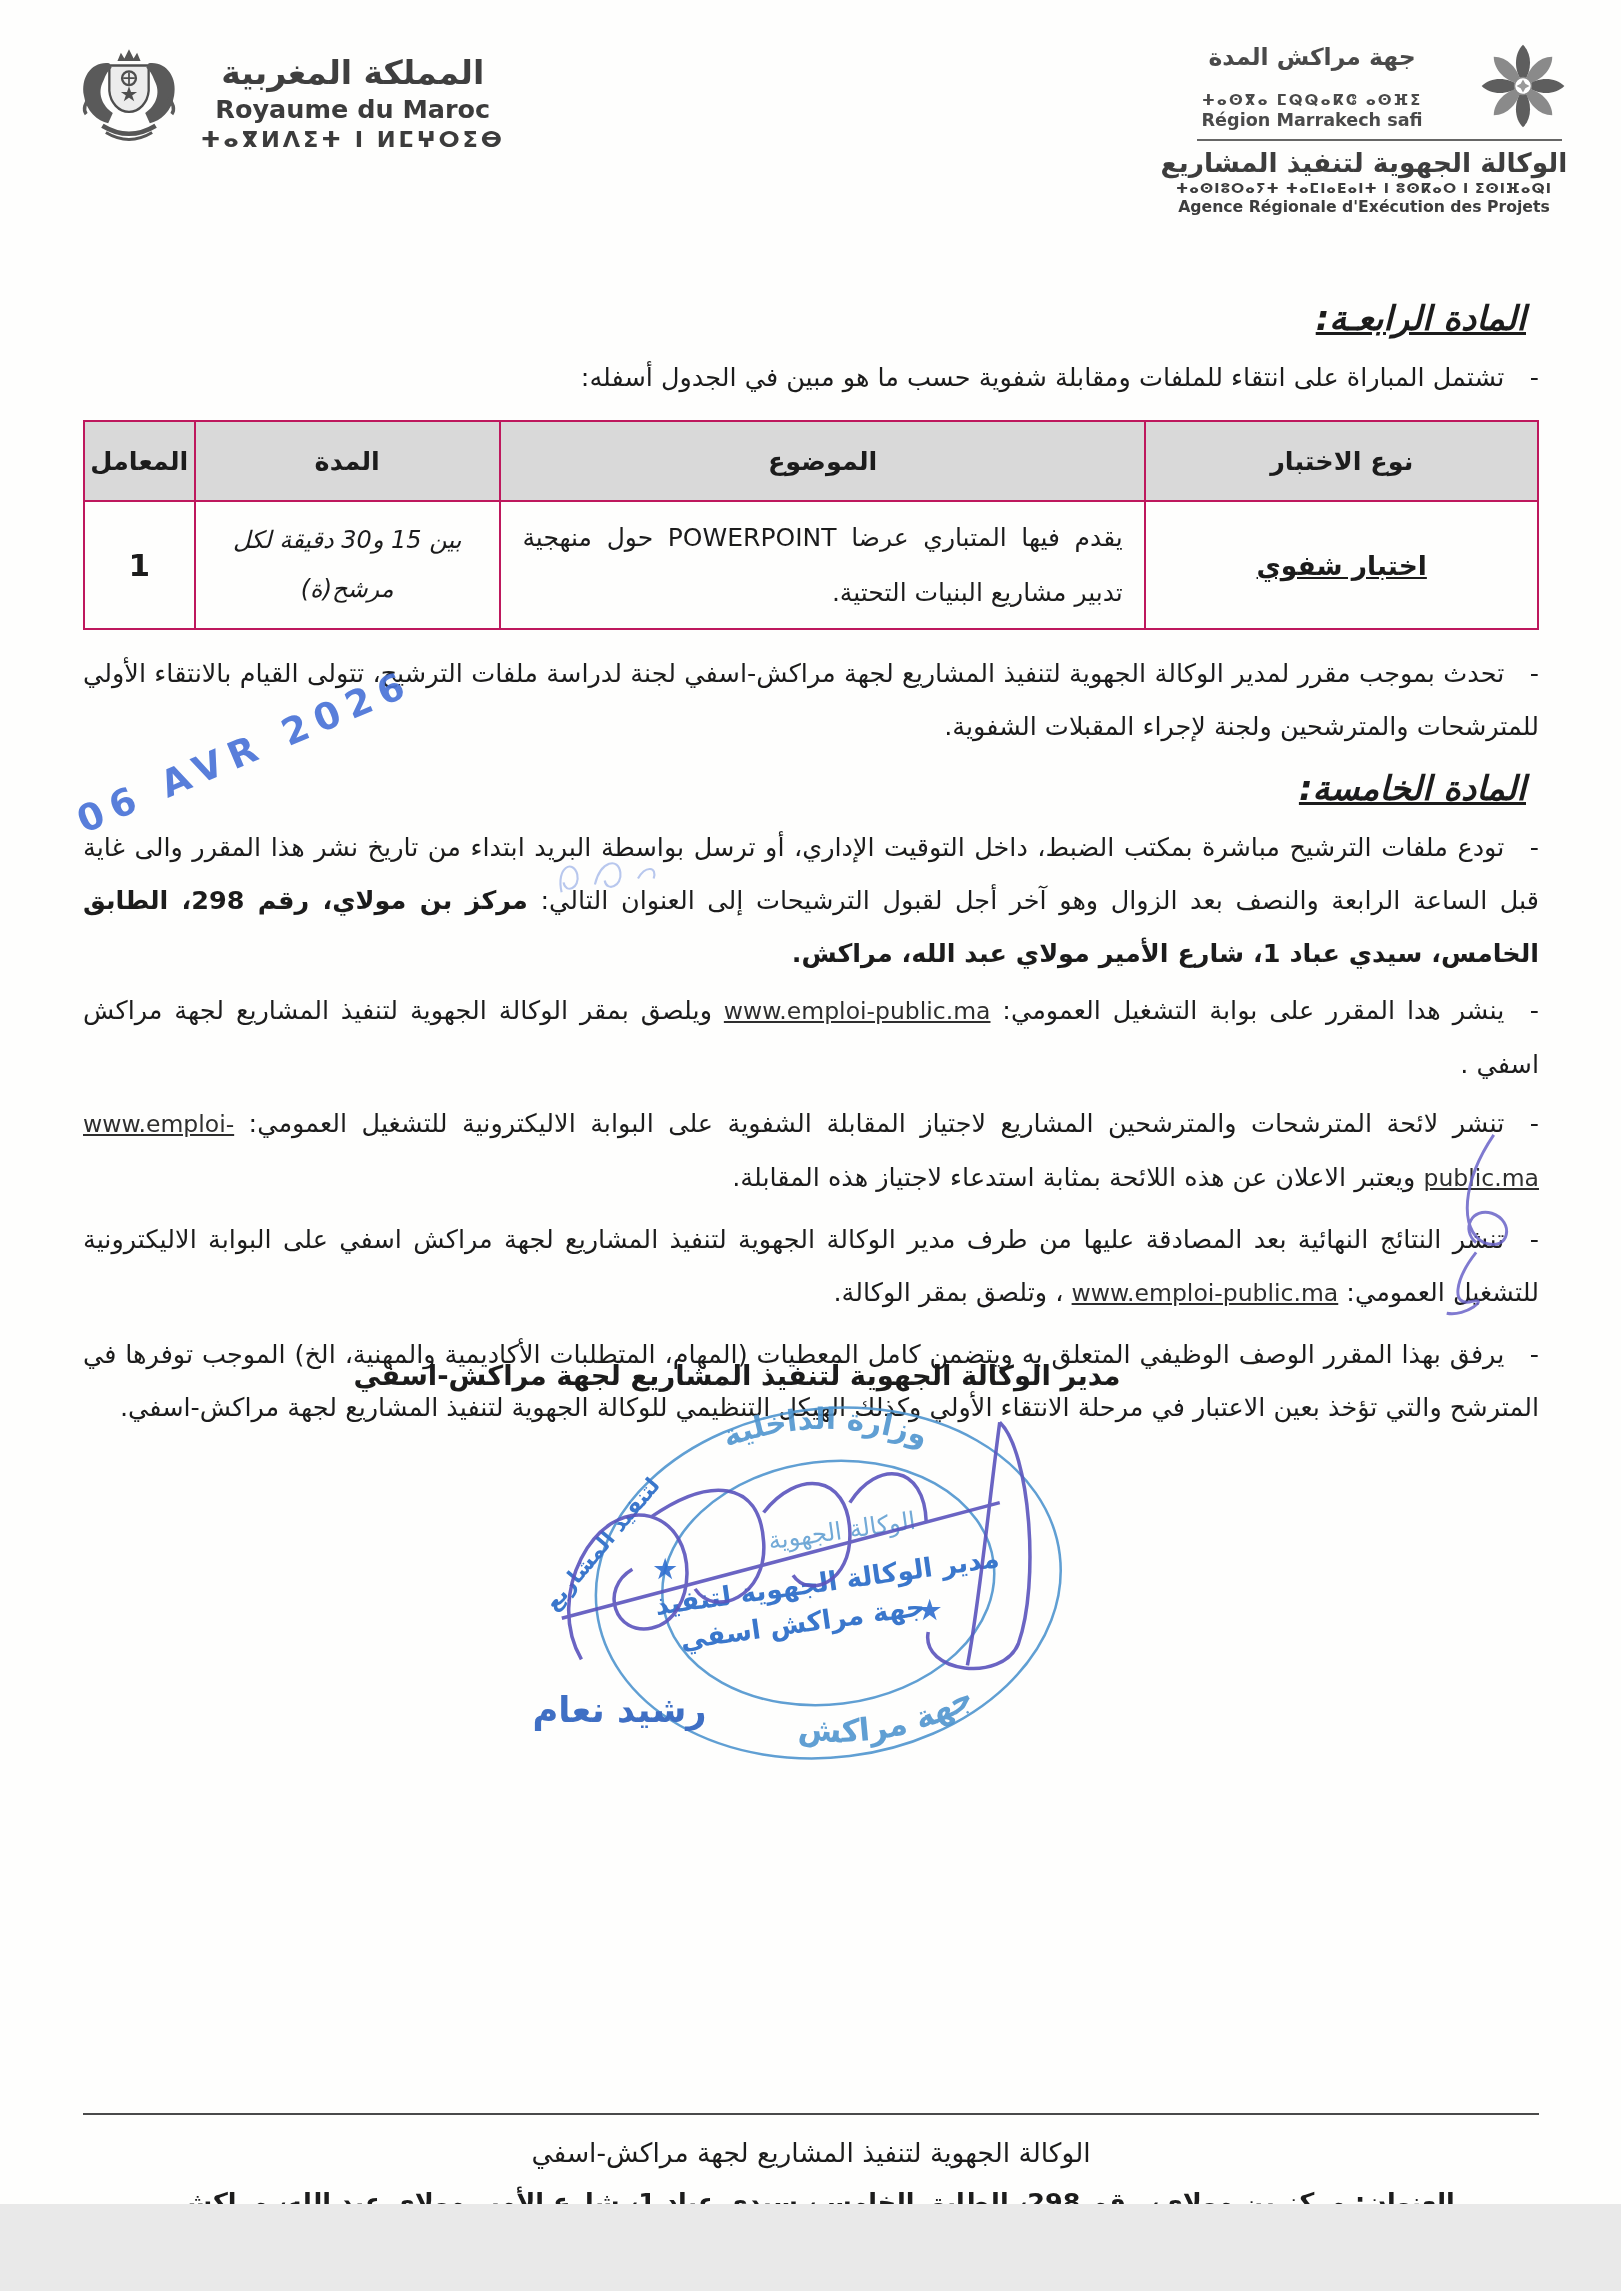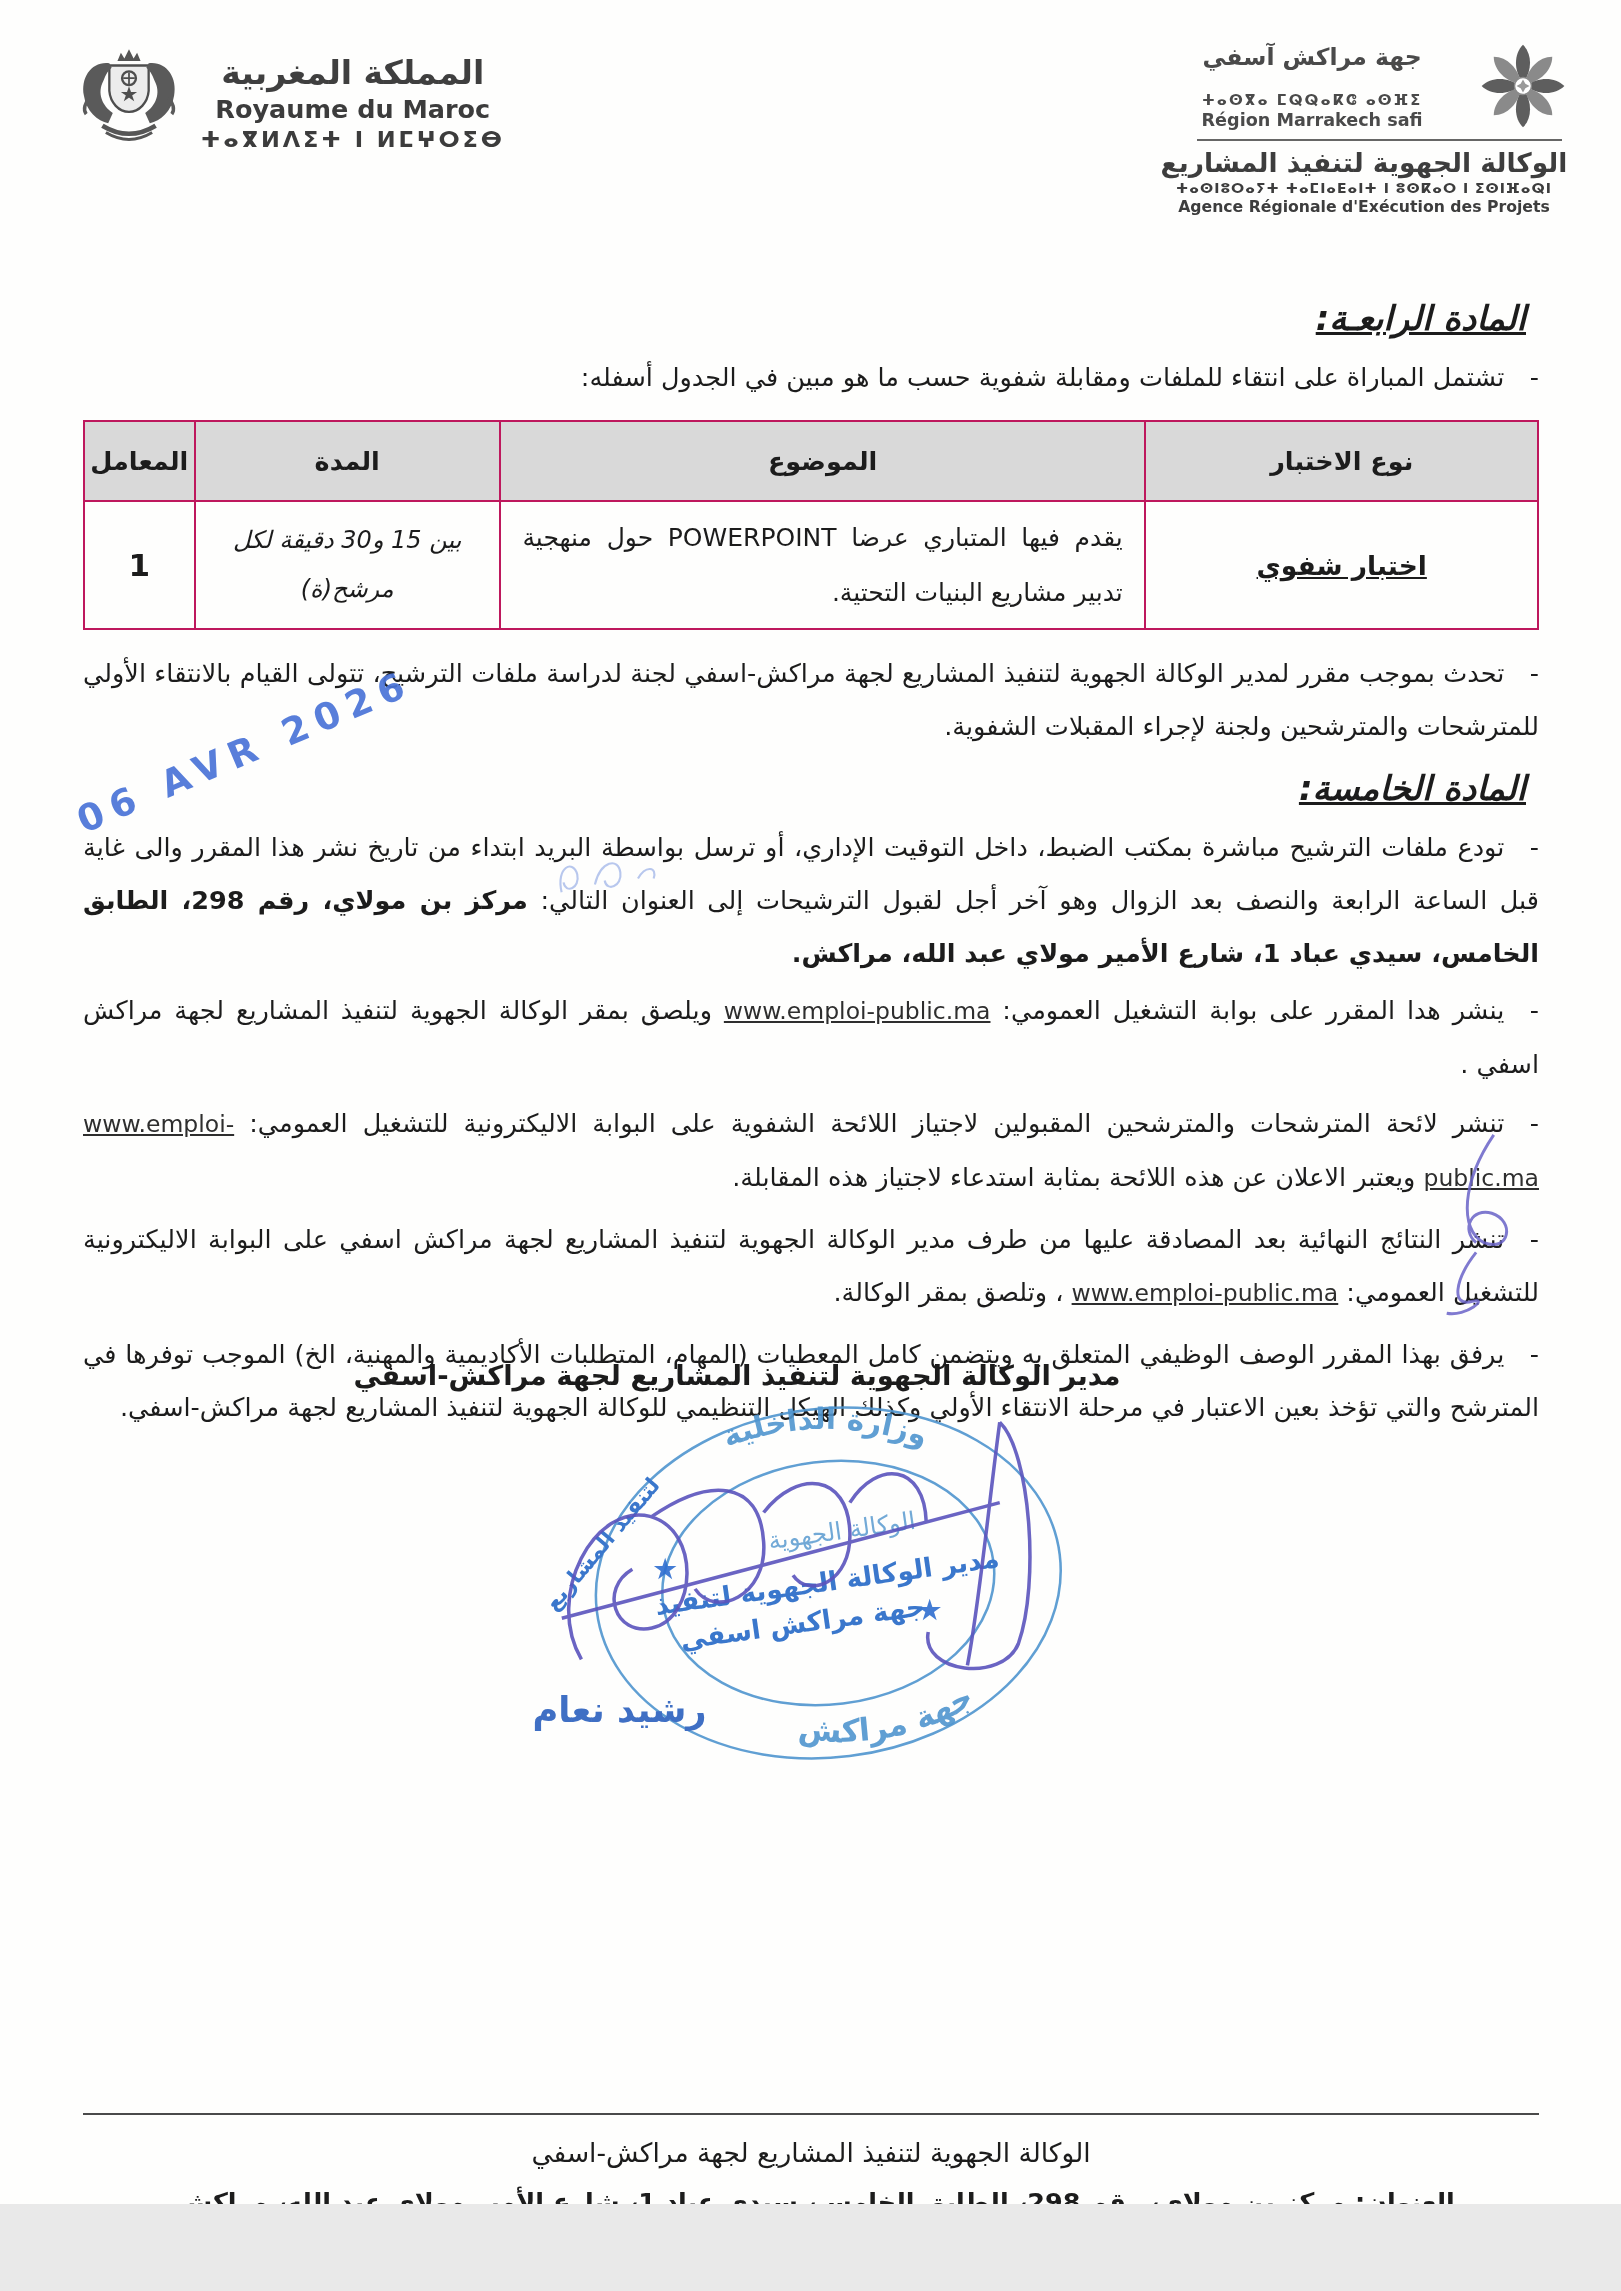--- a/index.html
+++ b/index.html
@@ -105,21 +105,21 @@
     <div class="hl-text">
       <div class="hl-arabic">المملكة المغربية</div>
       <div class="hl-latin">Royaume du Maroc</div>
       <div class="hl-tifinagh">ⵜⴰⴳⵍⴷⵉⵜ ⵏ ⵍⵎⵖⵔⵉⴱ</div>
     </div>
   </div>
 
   <div class="header-right">
     <div class="hr-top">
       <div class="hr-stack">
-        <div class="hr-region-ar">جهة مراكش آسفي</div>
+        <div class="hr-region-ar">جهة مراكش المدة</div>
         <div class="hr-region-tif">ⵜⴰⵙⴳⴰ ⵎⵕⵕⴰⴽⵛ ⴰⵙⴼⵉ</div>
         <div class="hr-region-lat">Région Marrakech safi</div>
       </div>
       <svg class="rosette" viewBox="0 0 100 100">
         <g>
           <g transform="rotate(0 50 50)">
               <path d="M50 47 C40 34 40 16 50 6 C60 16 60 34 50 47 Z" fill="#5e5e5e"></path>
             </g>
           <g transform="rotate(45 50 50)">
               <path d="M50 47 C40 34 40 16 50 6 C60 16 60 34 50 47 Z" fill="#8a8a8a"></path>
@@ -185,21 +185,21 @@
     </table>
 
     <p class="bullet committee-bullet"><span class="dash">-</span><span>تحدث بموجب مقرر لمدير الوكالة الجهوية لتنفيذ المشاريع لجهة مراكش-اسفي لجنة لدراسة ملفات الترشيح، تتولى القيام بالانتقاء الأولي للمترشحات والمترشحين ولجنة لإجراء المقبلات الشفوية.</span></p>
 
     <h2 class="article-heading article5-heading">المادة الخامسة:</h2>
 
     <p class="bullet b1"><span class="dash">-</span><span>تودع ملفات الترشيح مباشرة بمكتب الضبط، داخل التوقيت الإداري، أو ترسل بواسطة البريد ابتداء من تاريخ نشر هذا المقرر والى غاية قبل الساعة الرابعة والنصف بعد الزوال وهو آخر أجل لقبول الترشيحات إلى العنوان التالي: </span><span class="seg-bold">مركز بن مولاي، رقم 298، الطابق الخامس، سيدي عباد 1، شارع الأمير مولاي عبد الله، مراكش.</span></p>
 
     <p class="bullet b2"><span class="dash">-</span><span>ينشر هدا المقرر على بوابة التشغيل العمومي: </span><span class="url">www.emploi-public.ma</span><span> ويلصق بمقر الوكالة الجهوية لتنفيذ المشاريع لجهة مراكش اسفي .</span></p>
 
-    <p class="bullet b3"><span class="dash">-</span><span>تنشر لائحة المترشحات والمترشحين المقبولين لاجتياز اللائحة الشفوية على البوابة الاليكترونية للتشغيل العمومي: </span><span class="url">www.emploi-public.ma</span><span> ويعتبر الاعلان عن هذه اللائحة بمثابة استدعاء لاجتياز هذه المقابلة.</span></p>
+    <p class="bullet b3"><span class="dash">-</span><span>تنشر لائحة المترشحات والمترشحين المشاريع لاجتياز المقابلة الشفوية على البوابة الاليكترونية للتشغيل العمومي: </span><span class="url">www.emploi-public.ma</span><span> ويعتبر الاعلان عن هذه اللائحة بمثابة استدعاء لاجتياز هذه المقابلة.</span></p>
 
     <p class="bullet b4"><span class="dash">-</span><span>تنشر النتائج النهائية بعد المصادقة عليها من طرف مدير الوكالة الجهوية لتنفيذ المشاريع لجهة مراكش اسفي على البوابة الاليكترونية للتشغيل العمومي: </span><span class="url">www.emploi-public.ma</span><span> ، وتلصق بمقر الوكالة.</span></p>
 
     <p class="bullet b5"><span class="dash">-</span><span>يرفق بهذا المقرر الوصف الوظيفي المتعلق به ويتضمن كامل المعطيات (المهام، المتطلبات الأكاديمية والمهنية، الخ) الموجب توفرها في المترشح والتي تؤخذ بعين الاعتبار في مرحلة الانتقاء الأولي وكذلك الهيكل التنظيمي للوكالة الجهوية لتنفيذ المشاريع لجهة مراكش-اسفي.</span></p>
   </div>
 
   <div class="date-stamp">06 AVR 2026</div>
 
   <svg class="ink-smudge" width="186" height="69" viewBox="0 0 190 70">
     <g stroke="#8aa4e4" stroke-width="2.2" fill="none" opacity="0.6">

